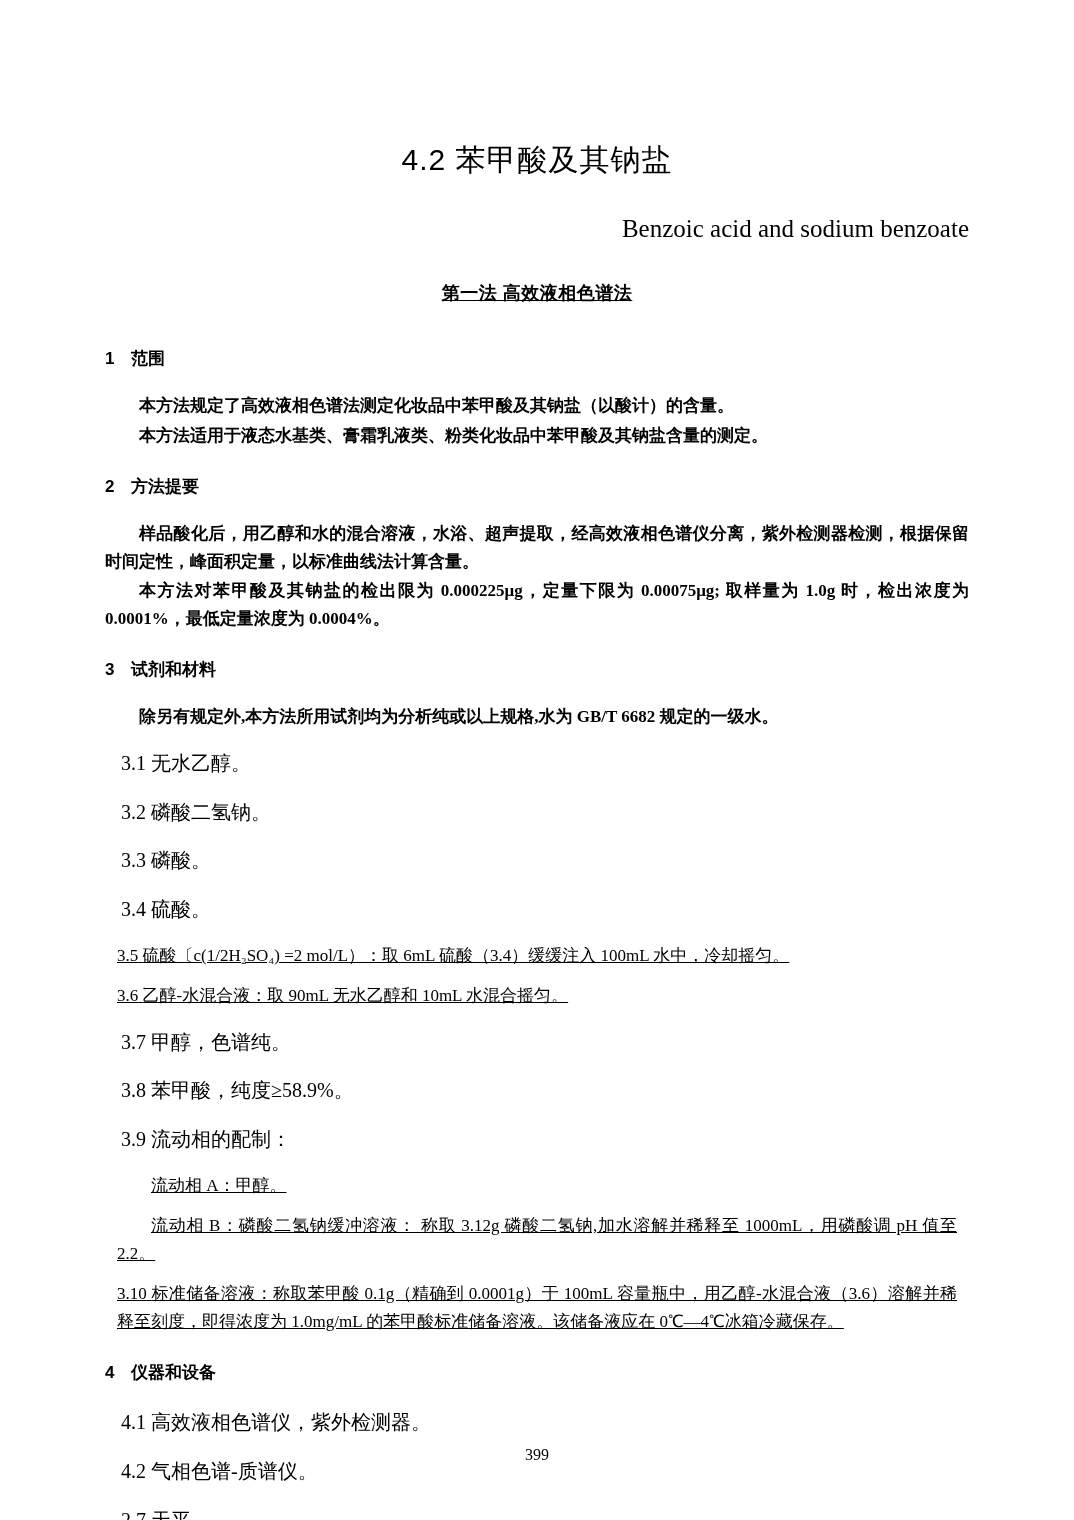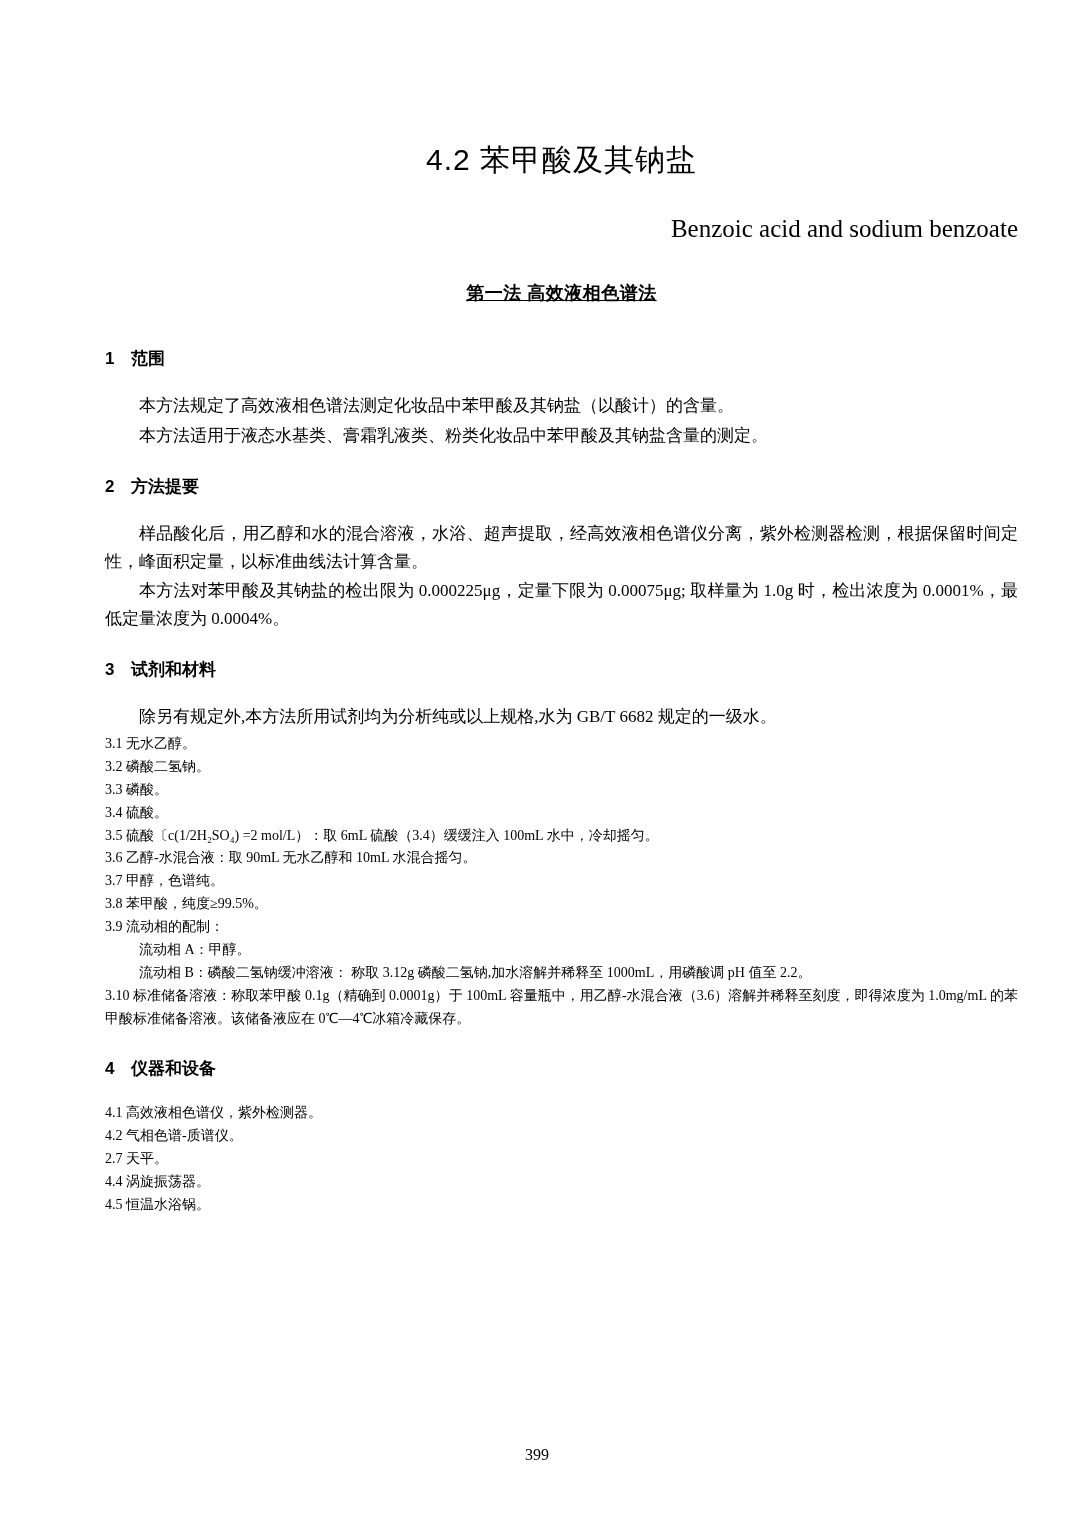--- a/index.html
+++ b/index.html
@@ -12,21 +12,21 @@
     height: 1520px;
     font-family: "Liberation Serif", serif;
     color: #000000;
     position: relative;
   }
   .page {
     position: relative;
     width: 1074px;
     height: 1520px;
     box-sizing: border-box;
-    padding: 140px 56px 40px 105px;
+    padding: 140px 105px 40px 105px;
   }
   .doc-title {
     text-align: center;
     font-family: "Liberation Sans", sans-serif;
     font-size: 30px;
     font-weight: normal;
     letter-spacing: 1px;
     margin: 0 0 34px 0;
   }
   .doc-subtitle {
@@ -51,40 +51,42 @@
   }
   .section-heading .num {
     display: inline-block;
     min-width: 26px;
   }
   .para {
     font-size: 17px;
     line-height: 1.62;
     margin: 0 0 2px 0;
     text-align: justify;
+    font-weight: bold;
   }
   .indent {
     text-indent: 34px;
   }
   .block {
     margin-bottom: 26px;
   }
   .sub-indent {
     text-indent: 34px;
   }
   .item {
-    font-size: 14px;
+    font-size: 20px;
     line-height: 1.64;
-    margin: 0;
+    margin: 16px;
   }
   .item-wrap {
-    font-size: 14px;
+    font-size: 17px;
     line-height: 1.64;
-    margin: 0;
+    margin: 12px;
     text-align: justify;
+    text-decoration: underline;
   }
   .page-number {
     position: absolute;
     bottom: 56px;
     left: 0;
     width: 100%;
     text-align: center;
     font-size: 16px;
   }
 </style>
@@ -142,21 +144,21 @@
     <p class="item-wrap">
       <span>3.6</span>
       <span>乙醇-水混合液：取 90mL 无水乙醇和 10mL 水混合摇匀。</span>
     </p>
     <p class="item">
       <span>3.7</span>
       <span>甲醇，色谱纯。</span>
     </p>
     <p class="item">
       <span>3.8</span>
-      <span>苯甲酸，纯度≥99.5%。</span>
+      <span>苯甲酸，纯度≥58.9%。</span>
     </p>
     <p class="item">
       <span>3.9</span>
       <span>流动相的配制：</span>
     </p>
 
     <p class="item-wrap sub-indent">流动相 A：甲醇。</p>
     <p class="item-wrap sub-indent">流动相 B：磷酸二氢钠缓冲溶液： 称取 3.12g 磷酸二氢钠,加水溶解并稀释至 1000mL，用磷酸调 pH 值至 2.2。</p>
 
     <p class="item-wrap">

